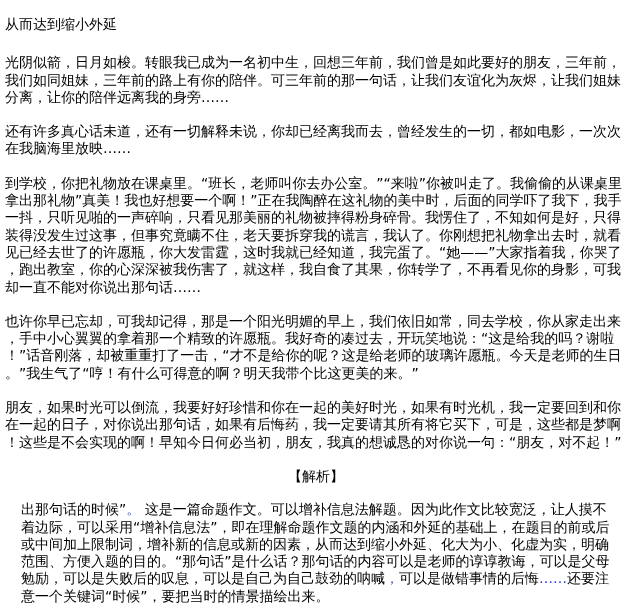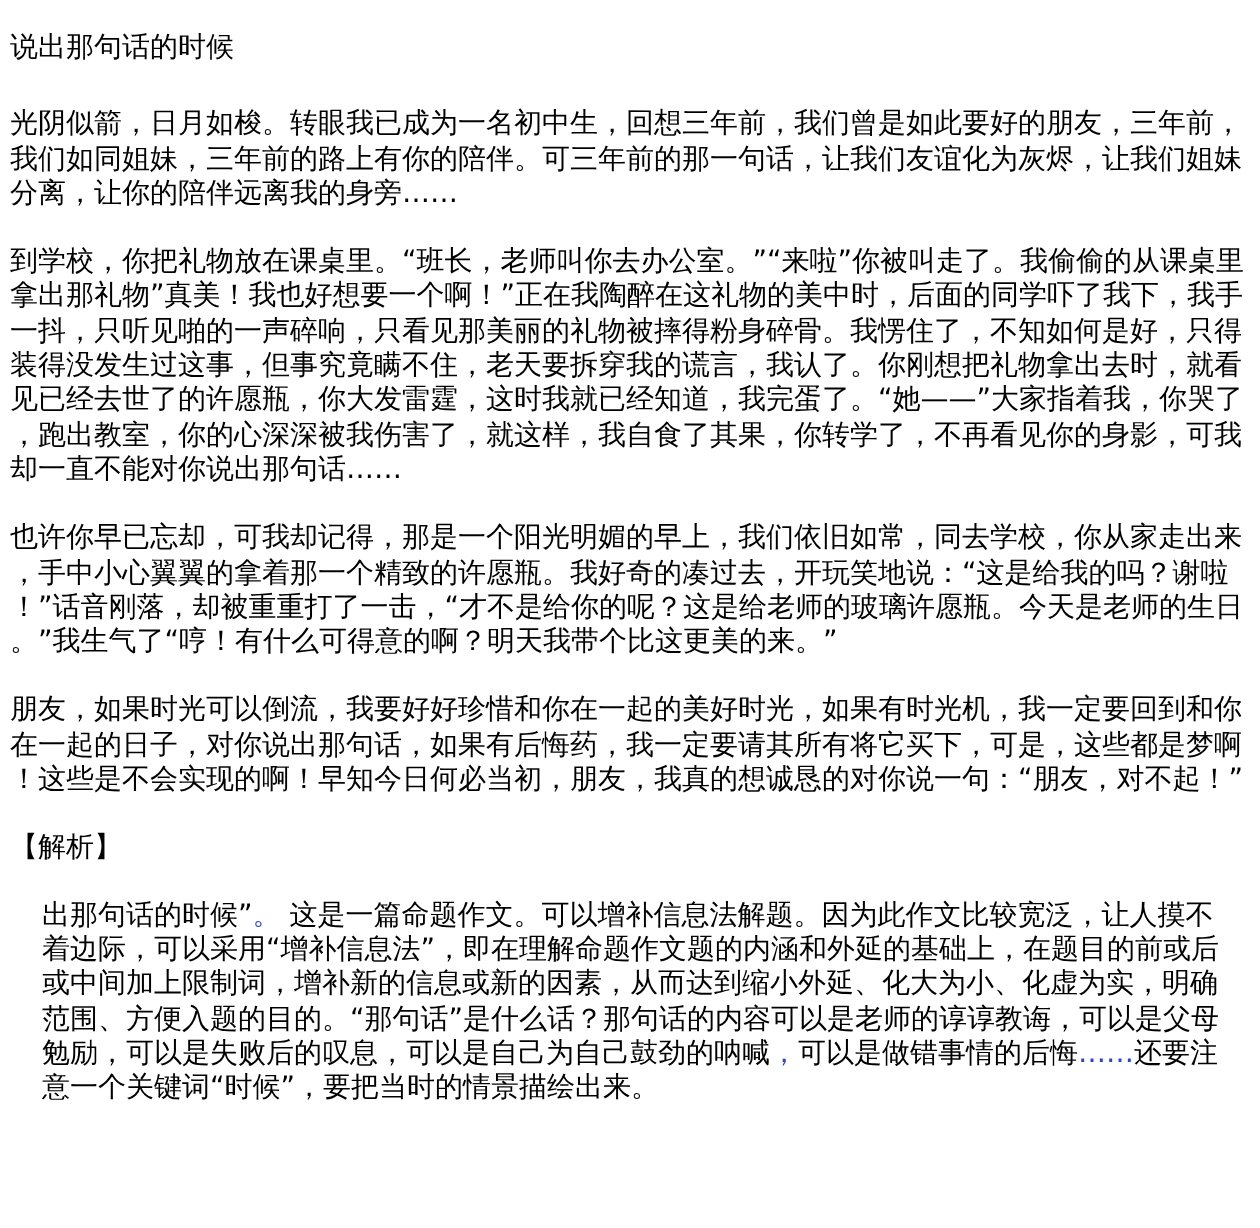--- a/index.html
+++ b/index.html
@@ -24,39 +24,40 @@
     margin: 0 0 21px 0;
   }
   .para {
     margin: 0 0 17px 0;
   }
   .analysis {
     margin-top: 4px;
   }
   .analysis-first-line {
     display: flex;
-    justify-content: flex-start;
+    justify-content: center;
     white-space: nowrap;
   }
   .analysis-body {
     margin: 16px;
   }
   .blue-punct {
     color: #2b42d9;
   }
 </style>
 </head>
 <body>
 
 <div class="doc">
 
-  <div class="title">说出那句话的时候</div>
+  <div class="title">从而达到缩小外延</div>
 
   <p class="para">光阴似箭，日月如梭。转眼我已成为一名初中生，回想三年前，我们曾是如此要好的朋友，三年前，我们如同姐妹，三年前的路上有你的陪伴。可三年前的那一句话，让我们友谊化为灰烬，让我们姐妹分离，让你的陪伴远离我的身旁……</p>
 
+  <p class="para">还有许多真心话未道，还有一切解释未说，你却已经离我而去，曾经发生的一切，都如电影，一次次在我脑海里放映……</p>
 
   <p class="para">到学校，你把礼物放在课桌里。“班长，老师叫你去办公室。”“来啦”你被叫走了。我偷偷的从课桌里拿出那礼物”真美！我也好想要一个啊！”正在我陶醉在这礼物的美中时，后面的同学吓了我下，我手一抖，只听见啪的一声碎响，只看见那美丽的礼物被摔得粉身碎骨。我愣住了，不知如何是好，只得装得没发生过这事，但事究竟瞒不住，老天要拆穿我的谎言，我认了。你刚想把礼物拿出去时，就看见已经去世了的许愿瓶，你大发雷霆，这时我就已经知道，我完蛋了。“她——”大家指着我，你哭了，跑出教室，你的心深深被我伤害了，就这样，我自食了其果，你转学了，不再看见你的身影，可我却一直不能对你说出那句话……</p>
 
   <p class="para">也许你早已忘却，可我却记得，那是一个阳光明媚的早上，我们依旧如常，同去学校，你从家走出来，手中小心翼翼的拿着那一个精致的许愿瓶。我好奇的凑过去，开玩笑地说：“这是给我的吗？谢啦！”话音刚落，却被重重打了一击，“才不是给你的呢？这是给老师的玻璃许愿瓶。今天是老师的生日。”我生气了“哼！有什么可得意的啊？明天我带个比这更美的来。”</p>
 
   <p class="para">朋友，如果时光可以倒流，我要好好珍惜和你在一起的美好时光，如果有时光机，我一定要回到和你在一起的日子，对你说出那句话，如果有后悔药，我一定要请其所有将它买下，可是，这些都是梦啊！这些是不会实现的啊！早知今日何必当初，朋友，我真的想诚恳的对你说一句：“朋友，对不起！”</p>
 
   <div class="analysis">
     <div class="analysis-first-line">
       <span>【解析】</span>

